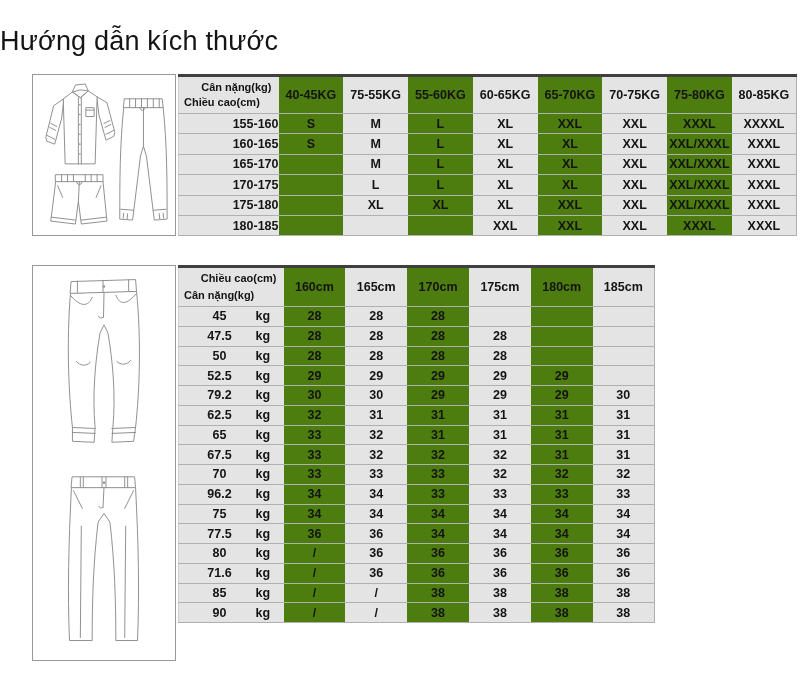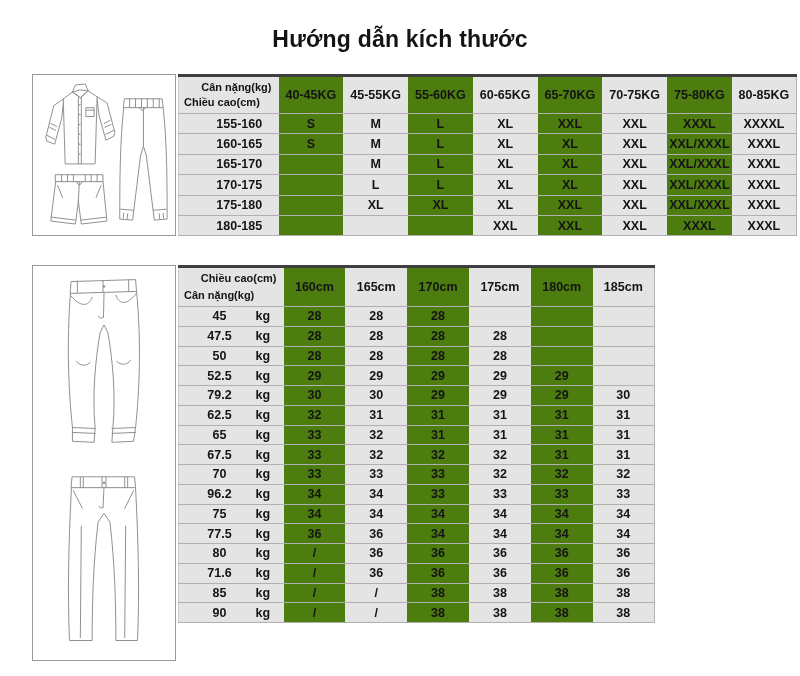--- a/index.html
+++ b/index.html
@@ -3,39 +3,39 @@
 <meta charset="utf-8">
 <style>
   :root{
     --shade:#e4e4e4; --line:#b0b0b0; --dark:#3f3f3f;
     --panel:#989898; --ink:#141414; --draw:#8f8f8f;
   }
   *{box-sizing:border-box; margin:0; padding:0;}
   html,body{width:800px;height:676px;background:#fff;overflow:hidden;}
   body{font-family:"Liberation Sans","DejaVu Sans",sans-serif;color:var(--ink);position:relative;}
   .page{position:absolute;inset:0;width:800px;height:676px;background:#fff;}
-  .page-title{position:absolute;top:26px;left:0;width:100%;text-align:center;
-    font-size:23px;font-weight:bold;letter-spacing:.2px;}
+  .page-title{position:absolute;top:26px;left:0;width:100%;
+    font-size:27px;font-weight:normal;letter-spacing:.2px;}
   .panel{position:absolute;border:1px solid var(--panel);background:#fff;}
   #box-top{left:32px;top:74px;width:144px;height:162px;}
   #box-bottom{left:32px;top:265px;width:144px;height:396px;}
   .panel svg{display:block;width:100%;height:100%;}
   .flat{stroke:var(--draw);stroke-width:1;fill:#fff;stroke-linejoin:round;stroke-linecap:round;}
   .flat-line{stroke:var(--draw);stroke-width:1;fill:none;stroke-linecap:round;}
   .flat-dot{fill:var(--draw);stroke:none;}
 
   table.size-table{position:absolute;border-collapse:collapse;table-layout:fixed;
     background:#4d7c0f;border-top:3px solid var(--dark);
     border-left:1px solid #cfcfcf;border-right:1px solid var(--line);
     border-bottom:1px solid var(--line);}
   .size-table th,.size-table td{border-bottom:1px solid var(--line);
     font-size:12.5px;font-weight:bold;text-align:center;padding:0;
     white-space:nowrap;overflow:hidden;}
   .size-table .shaded{background:var(--shade);}
-  .size-table .rowlabel{text-align:center;padding-left:21px;background:var(--shade);}
+  .size-table .rowlabel{text-align:right;padding-left:21px;background:var(--shade);}
   .size-table .plabel{text-align:center;padding-left:0;}
   .w-num{display:inline-block;width:36px;text-align:center;margin-left:9px;}
   .w-unit{display:inline-block;margin-left:18px;}
 
   #shirt-table{left:178px;top:74px;width:619px;}
   #shirt-table thead tr{height:38px;}
   #shirt-table tbody tr{height:20.4px;}
   #pants-table{left:178px;top:265px;width:477px;}
   #pants-table thead tr{height:40px;}
   #pants-table tbody tr{height:19.75px;}
@@ -103,21 +103,21 @@
         <col>
         <col>
       </colgroup>
     <thead>
         <tr>
           <th class="corner shaded">
             <span class="corner-top">Cân nặng(kg)</span>
             <span class="corner-bottom">Chiều cao(cm)</span>
           </th>
           <th>40-45KG</th>
-          <th class="shaded">45-55KG</th>
+          <th class="shaded">75-55KG</th>
           <th>55-60KG</th>
           <th class="shaded">60-65KG</th>
           <th>65-70KG</th>
           <th class="shaded">70-75KG</th>
           <th>75-80KG</th>
           <th class="shaded">80-85KG</th>
         </tr>
       </thead>
       <tbody>
         <tr>

